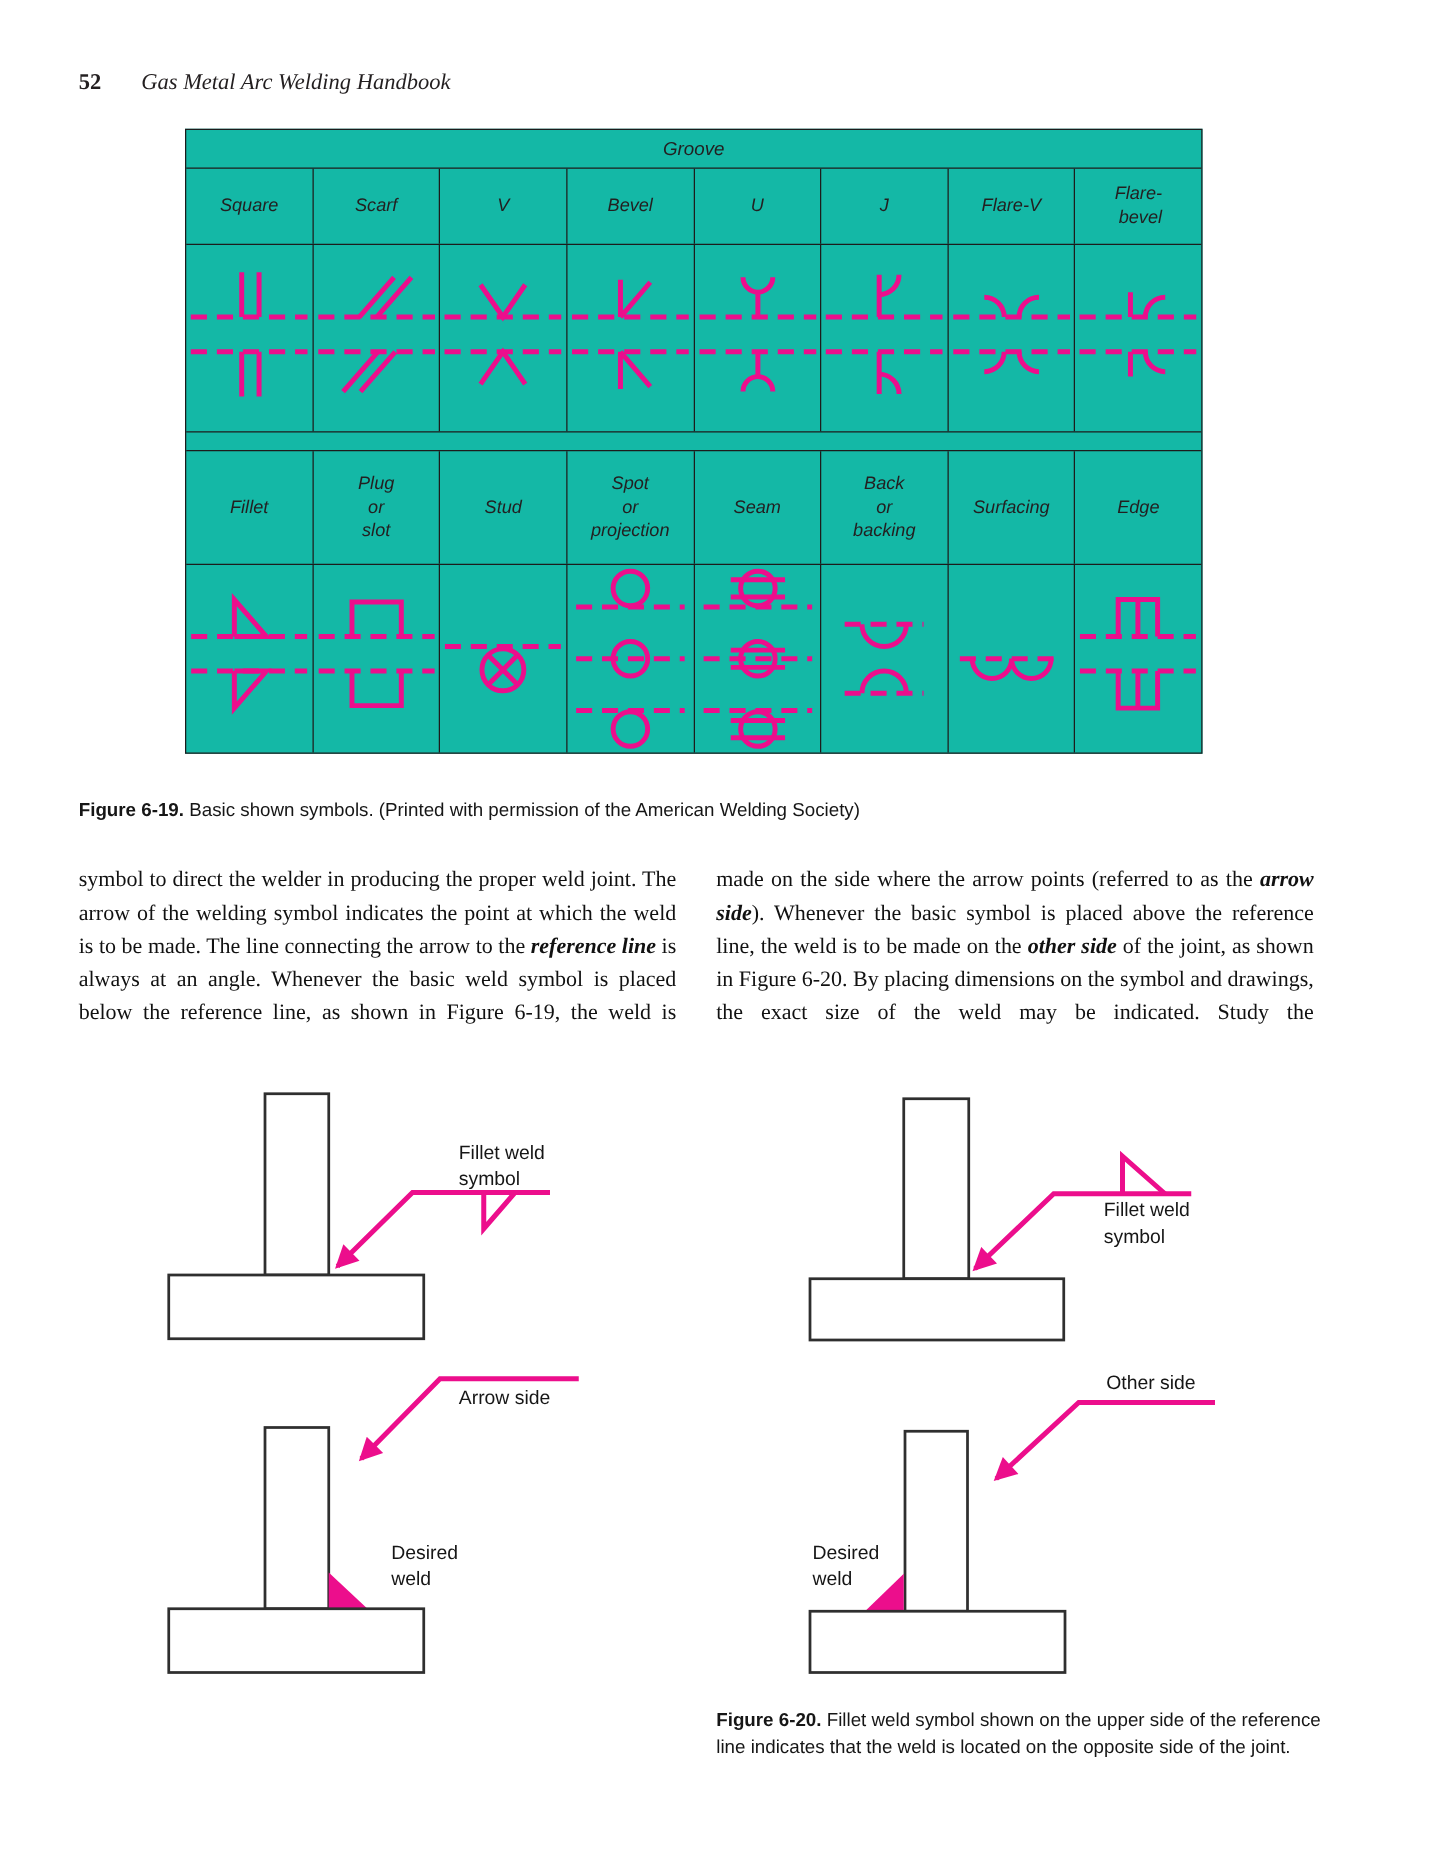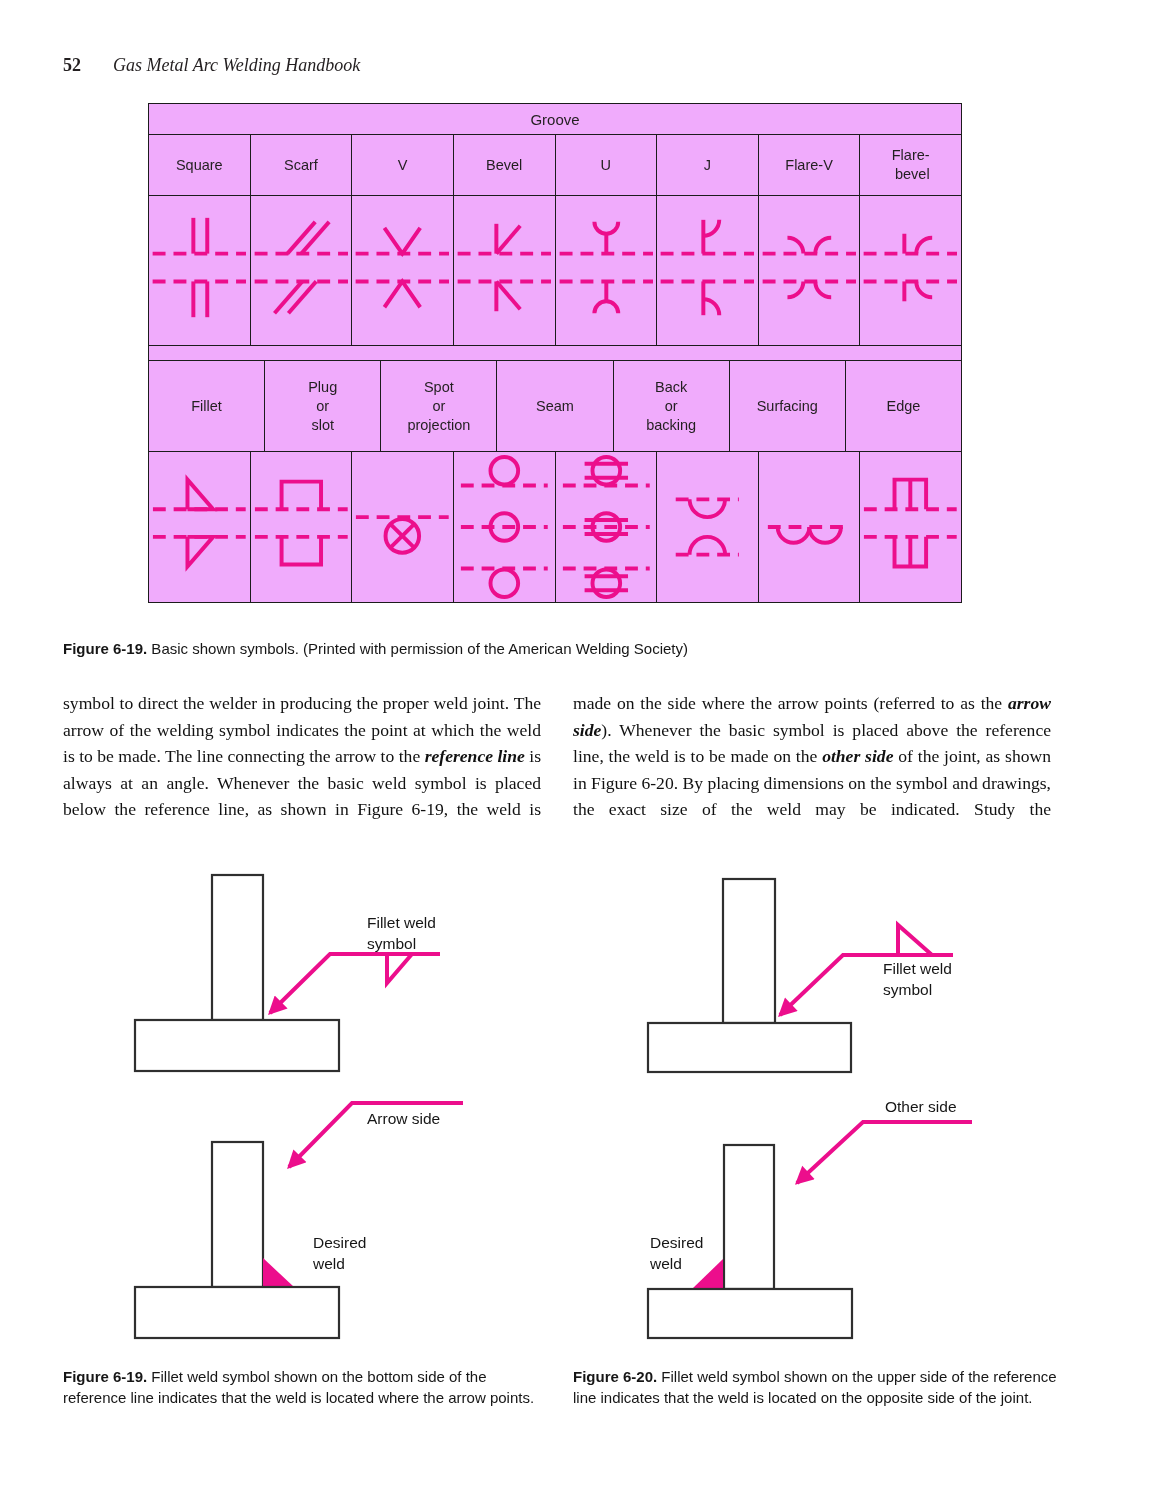--- a/index.html
+++ b/index.html
@@ -9,21 +9,21 @@
     font-family:"Liberation Sans", sans-serif; color:var(--ink); overflow:hidden;
   }
   .abs { position:absolute; }
 
   
   #running-head { left:63px; top:55px; font-family:"Liberation Serif", serif; font-size:18px; }
   #running-head .pg { font-weight:bold; }
   #running-head .bk { font-style:italic; margin-left:32px; }
 
   
-  #chart { left:148px; top:103px; width:812px; border:1.6px solid #1c1c1c; background:#f0abfc; }
+  #chart { left:148px; top:103px; width:812px; border:1.6px solid #1c1c1c; background:#14b8a6;font-style:italic; }
   .trow { display:flex; border-bottom:1.6px solid #1c1c1c; }
   .trow:last-child { border-bottom:none; }
   .tcell { flex:1 1 0; border-right:1.6px solid #1c1c1c; display:flex; align-items:center; justify-content:center; text-align:center; }
   .tcell:last-child { border-right:none;text-align:right; }
   .lbl { font-size:14.5px; line-height:19px; white-space:pre-line; }
   #groove-title-row { height:30px; align-items:center; justify-content:center; display:flex; font-size:15px; }
   #groove-label-row { height:60px; }
   #groove-symbol-row { height:149px; }
   #spacer-row { height:14px; }
   #other-label-row { height:90px; }
@@ -171,20 +171,21 @@
       </div>
     </div>
 
     <div class="trow" id="spacer-row"></div>
 
     <div class="trow" id="other-label-row">
       <div class="tcell lbl">Fillet</div>
       <div class="tcell lbl">Plug
 or
 slot</div>
+      <div class="tcell lbl">Stud</div>
       <div class="tcell lbl">Spot
 or
 projection</div>
       <div class="tcell lbl">Seam</div>
       <div class="tcell lbl">Back
 or
 backing</div>
       <div class="tcell lbl">Surfacing</div>
       <div class="tcell lbl">Edge</div>
     </div>
@@ -304,20 +305,17 @@
     <rect class="j" x="104" y="280" width="50" height="144"></rect>
     <path class="mf" d="M103 394 V424 H72 Z"></path>
     <rect class="j" x="28" y="424" width="204" height="49"></rect>
   </svg>
   <div class="abs figlabel" style="left:883px;top:958px">Fillet weld
 symbol</div>
   <div class="abs figlabel" style="left:885px;top:1096px">Other side</div>
   <div class="abs figlabel" style="left:650px;top:1232px">Desired
 weld</div>
 
-  <div class="abs caption" id="cap-6-19">
-    <span class="cl">Figure 6-19.</span><span> Fillet weld symbol shown on the bottom side of the reference line indicates that the weld is located where the arrow points.</span>
-  </div>
   <div class="abs caption" id="cap-6-20">
     <span class="cl">Figure 6-20.</span><span> Fillet weld symbol shown on the upper side of the reference line indicates that the weld is located on the opposite side of the joint.</span>
   </div>
 
 </div>
 
 </body></html>

